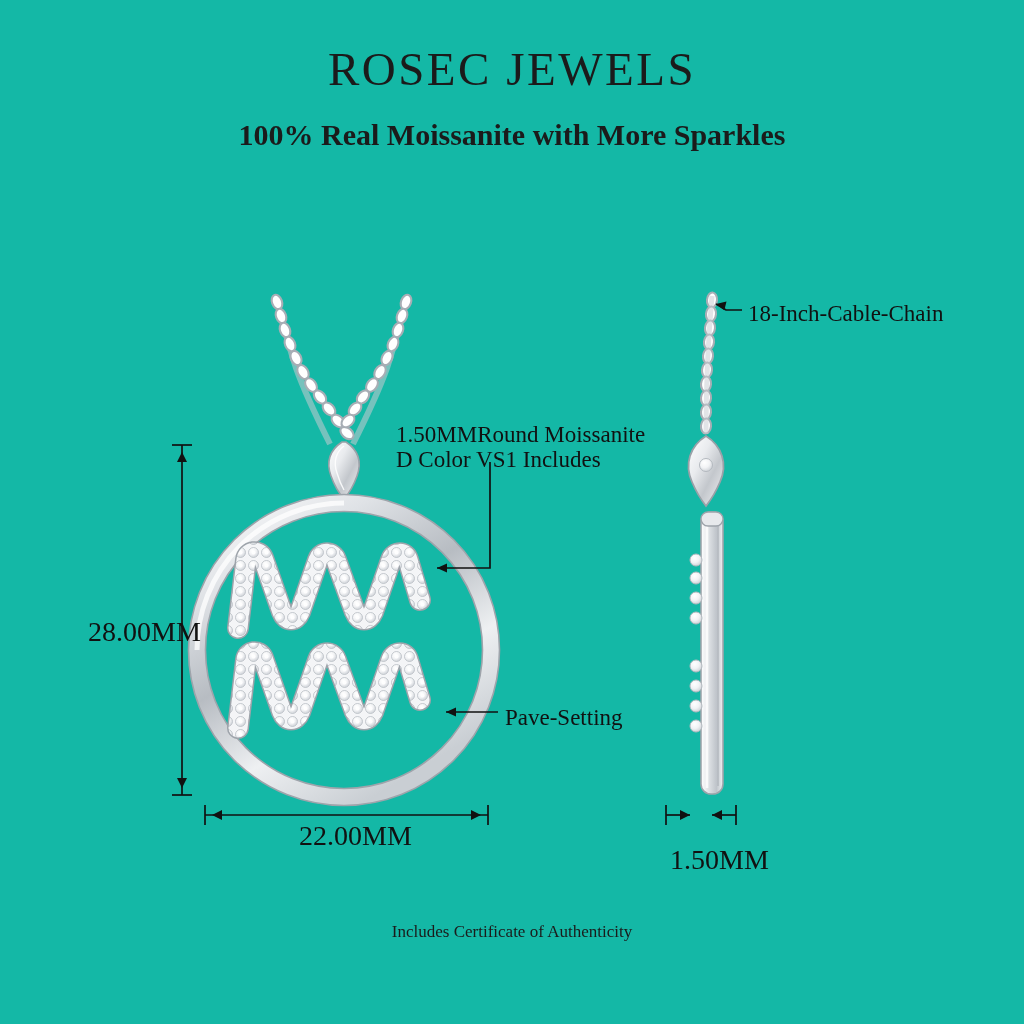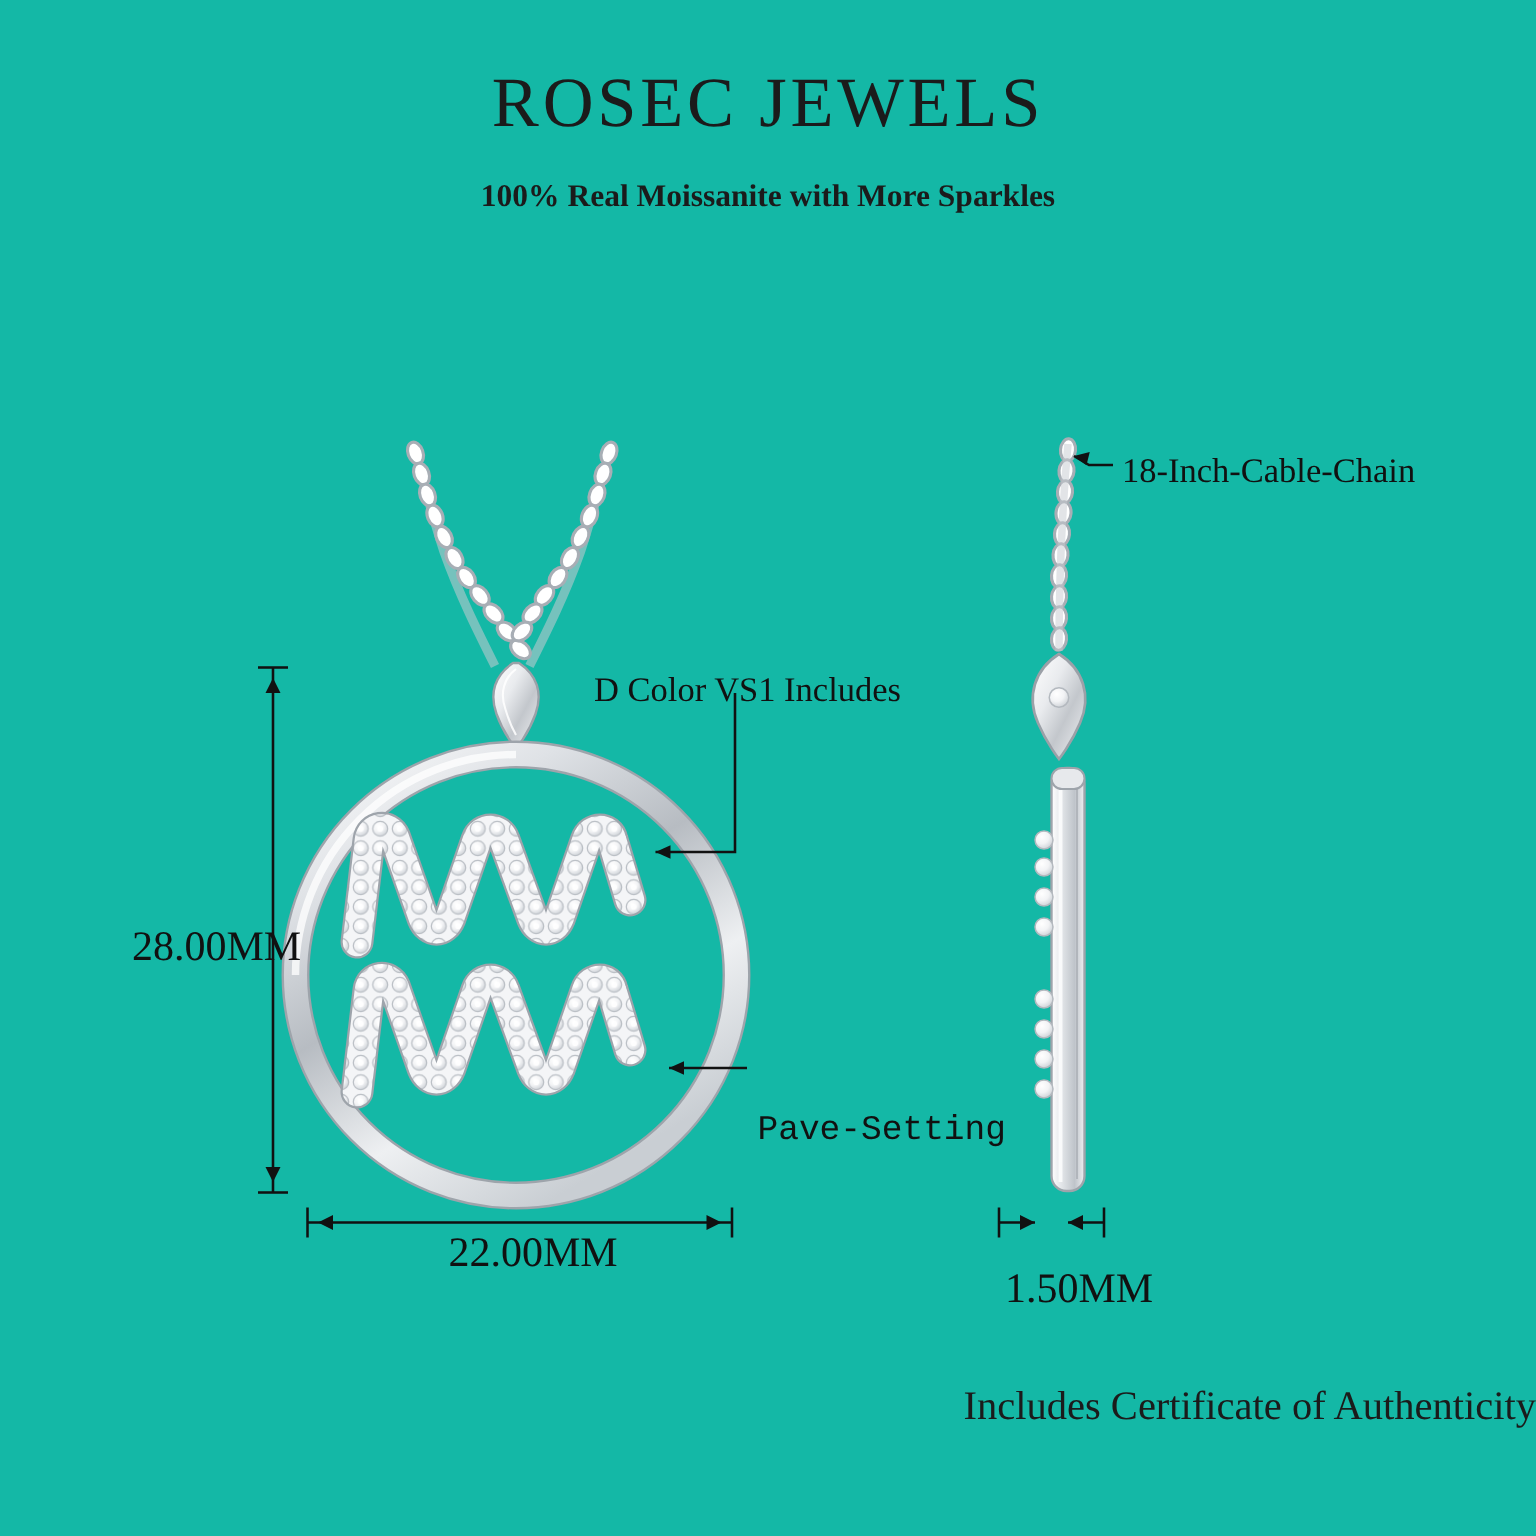--- a/index.html
+++ b/index.html
@@ -30,47 +30,47 @@
     color: #1b1b1b;
     font-weight: 400;
   }
   .brand-sub {
     position: absolute;
     left: 0;
     top: 118px;
     width: 1024px;
     text-align: center;
     font-family: "Liberation Serif", serif;
-    font-size: 21px;
+    font-size: 30px;
     font-weight: 700;
     color: #1b1b1b;
   }
   .footer-note {
     position: absolute;
     left: 0;
     top: 922px;
     width: 1024px;
-    text-align: right;
-    font-family: "Liberation Serif", serif;
-    font-size: 27px;
+    text-align: center;
+    font-family: "Liberation Serif", serif;
+    font-size: 17px;
     color: #1b1b1b;
   }
 
   
   .ann {
     position: absolute;
     font-family: "Liberation Serif", serif;
     font-size: 23px;
     color: #111;
     white-space: pre;
     line-height: 1.25;
   }
   .ann.l1 { left: 396px; top: 421px; }
   .ann.l2 { left: 396px; top: 446px; }
-  .ann.pave { left: 505px; top: 739px; font-family: Liberation Mono, monospace; }
+  .ann.pave { left: 505px; top: 704px; }
   .ann.chain { left: 748px; top: 300px; }
 
   .dim {
     position: absolute;
     font-family: "Liberation Serif", serif;
     font-size: 28px;
     color: #111;
     white-space: pre;
   }
   .dim.h { left: 88px; top: 616px; }
@@ -239,20 +239,21 @@
 
       <line x1="666" y1="805" x2="666" y2="825"></line>
       <line x1="736" y1="805" x2="736" y2="825"></line>
       <line x1="666" y1="815" x2="690" y2="815"></line>
       <line x1="712" y1="815" x2="736" y2="815"></line>
       <path d="M690,815 l-10,-5 l0,10 z" fill="#111111" stroke="none"></path>
       <path d="M712,815 l10,-5 l0,10 z" fill="#111111" stroke="none"></path>
     </g>
   </svg>
 
+  <div class="ann l1">1.50MMRound Moissanite</div>
   <div class="ann l2">D Color VS1 Includes</div>
   <div class="ann pave">Pave-Setting</div>
   <div class="ann chain">18-Inch-Cable-Chain</div>
 
   <div class="dim h">28.00MM</div>
   <div class="dim w">22.00MM</div>
   <div class="dim t">1.50MM</div>
 
   <div class="footer-note">Includes Certificate of Authenticity</div>
 </div>

